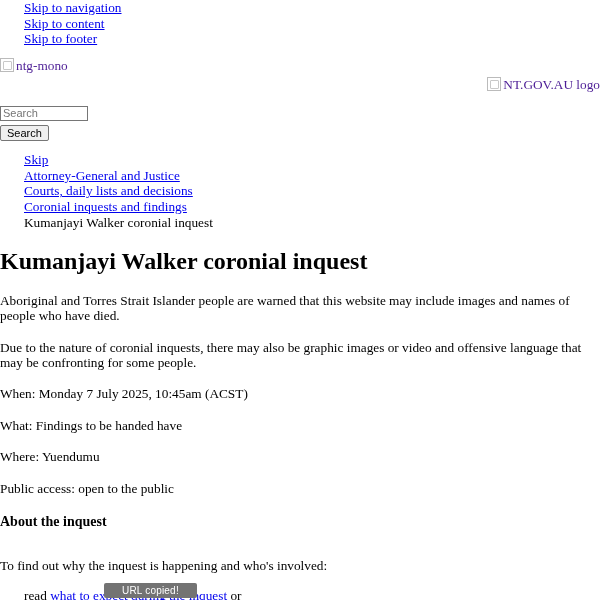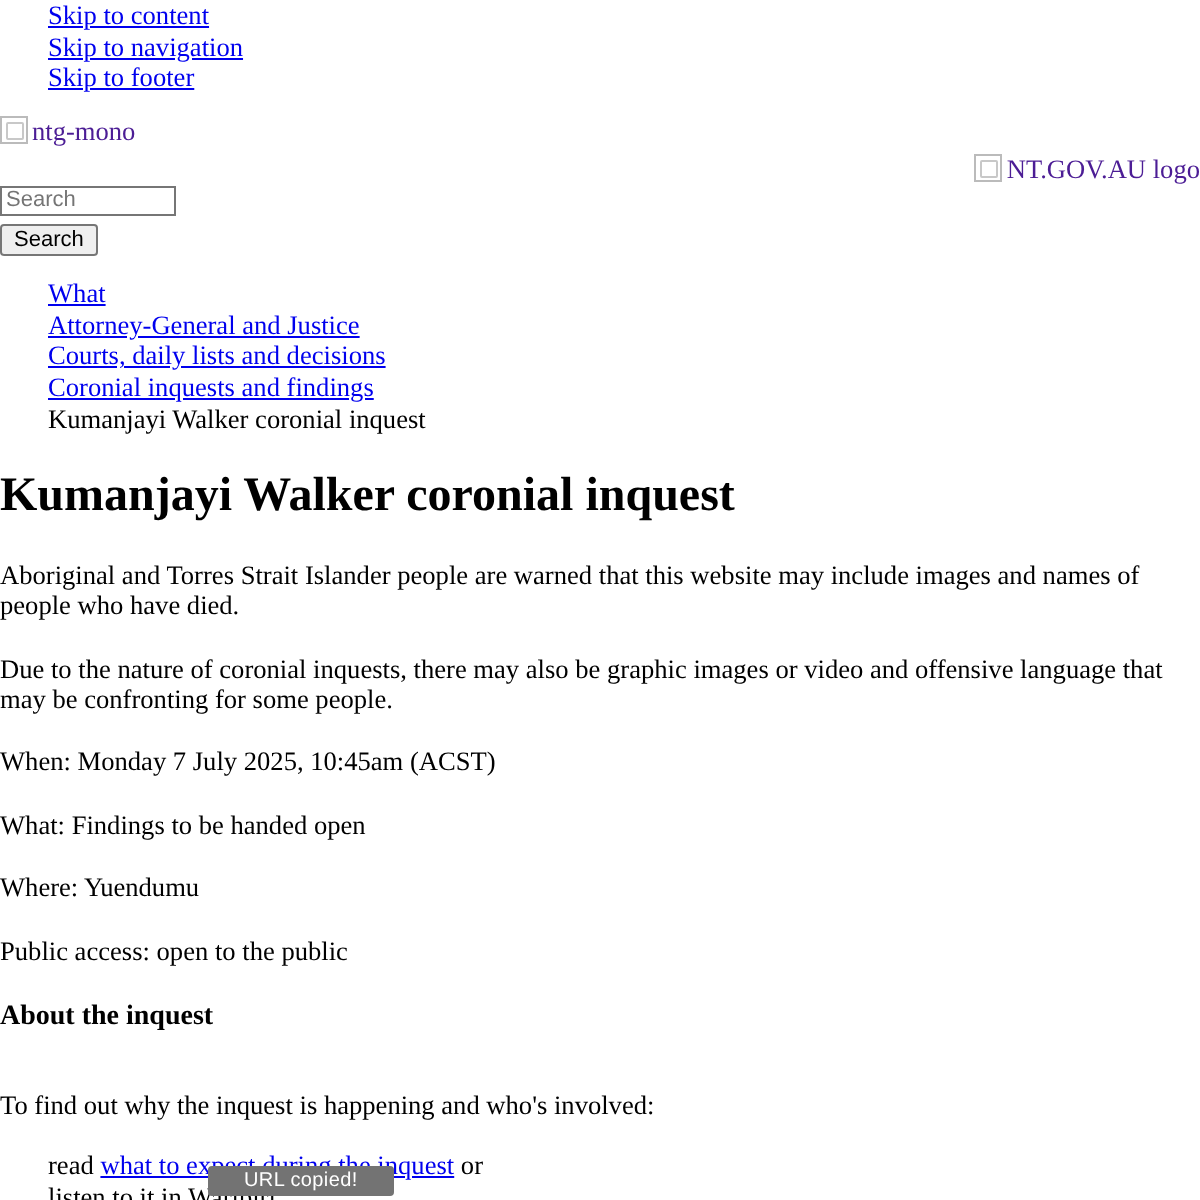--- a/index.html
+++ b/index.html
@@ -56,21 +56,21 @@
     position: absolute;
     left: 2px; top: 2px;
     width: 7px; height: 7px;
     border: 1px solid #c8c8c8;
     border-radius: 1px;
   }
   #img-mtg { margin-top: 11px; }
   #img-logo { margin-top: 3px; text-align: right; }
 
   
-  .search-area { }
+  .search-area { margin-top: 13px; }
   input.search-input {
     font-family: "Liberation Sans", sans-serif;
     font-size: 11px;
     width: 88px;
     height: 15px;
     box-sizing: border-box;
     border: 1px solid #767676;
     background: #fff;
     padding: 1px 2px;
     color: #000;
@@ -138,49 +138,49 @@
     padding: 2px 18px;
     border-radius: 2px;
     white-space: nowrap;
     letter-spacing: 0.2px;
   }
 </style>
 </head>
 <body>
 
 <ul class="skiplinks">
+  <li><a href="#">Skip to navigation</a></li>
   <li><a href="#">Skip to content</a></li>
-  <li><a href="#">Skip to navigation</a></li>
   <li><a href="#">Skip to footer</a></li>
 </ul>
 
 <div class="broken-img" id="img-mtg"><span class="bi-box"></span><span>ntg-mono</span></div>
 
 <div class="broken-img" id="img-logo"><span class="bi-box"></span><span>NT.GOV.AU logo</span></div>
 
 <div class="search-area">
   <input class="search-input" type="text" placeholder="Search" style="">
   <button class="search-button">Search</button>
 </div>
 
 <ul class="navlist">
-  <li><a href="#">What</a></li>
+  <li><a href="#">Skip</a></li>
   <li><a href="#">Attorney-General and Justice</a></li>
   <li><a href="#">Courts, daily lists and decisions</a></li>
   <li><a href="#">Coronial inquests and findings</a></li>
   <li>Kumanjayi Walker coronial inquest</li>
 </ul>
 
 <h1 class="page-title">Kumanjayi Walker coronial inquest</h1>
 
 <p class="body-text">Aboriginal and Torres Strait Islander people are warned that this website may include images and names of people who have died.</p>
 <p class="body-text">Due to the nature of coronial inquests, there may also be graphic images or video and offensive language that may be confronting for some people.</p>
 
 <p class="body-text">When: Monday 7 July 2025, 10:45am (ACST)</p>
-<p class="body-text">What: Findings to be handed open</p>
+<p class="body-text">What: Findings to be handed have</p>
 <p class="body-text">Where: Yuendumu</p>
 <p class="body-text">Public access: open to the public</p>
 
 <h2 class="section-title">About the inquest</h2>
 <p class="body-text tight">To find out why the inquest is happening and who's involved:</p>
 
 <ul class="plain-list">
   <li><span>read </span><a href="#">what to expect during the inquest</a><span> or</span></li>
   <li>listen to it in Warlpiri.</li>
 </ul>

